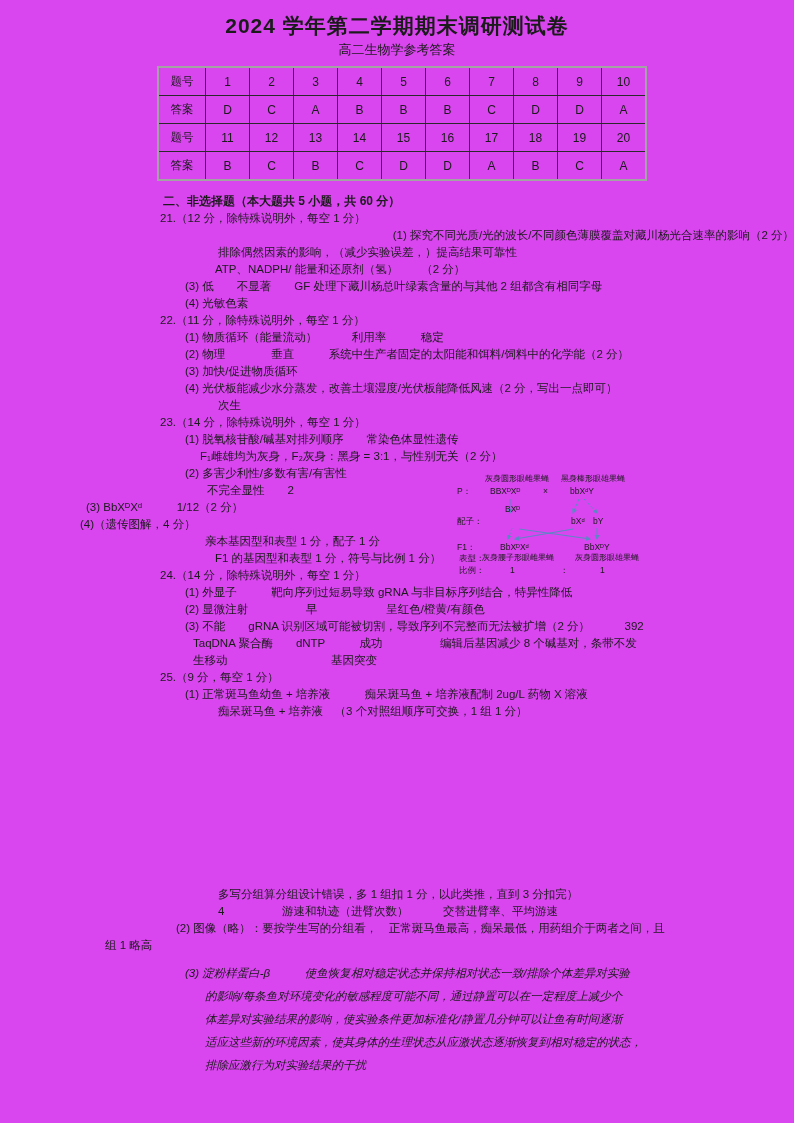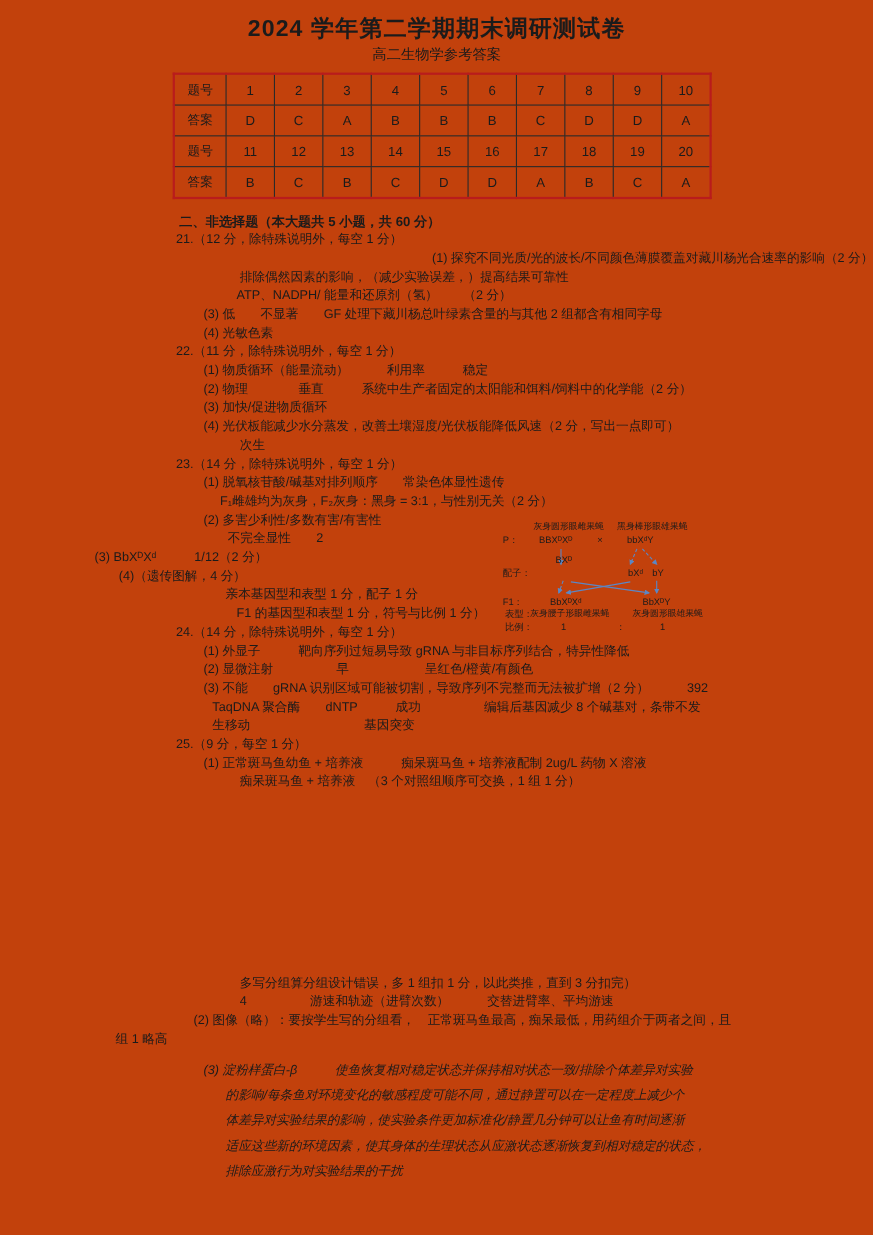--- a/index.html
+++ b/index.html
@@ -1,23 +1,23 @@
 <!DOCTYPE html>
 <html><head>
 <meta charset="utf-8">
 <style>
   html,body{margin:0;padding:0;background:#ffffff;}
   body{width:794px;height:1123px;color:#1b1b1b;
        font-family:"Liberation Sans","DejaVu Sans",sans-serif;}
-  .page{position:relative;width:794px;height:1123px;overflow:hidden;background:#c2410c;}
+  .page{position:relative;width:794px;height:1123px;overflow:hidden;background:#d946ef;}
 
   .title{margin:12px 0 2px 0;text-align:center;font-size:21px;font-weight:700;letter-spacing:1px;}
   .subtitle{margin:0;text-align:center;font-size:13px;font-weight:400;line-height:16px;}
 
-  table.answers{border-collapse:collapse;margin:8px 0 0 157px;border:2px solid #b91c1c;}
+  table.answers{border-collapse:collapse;margin:8px 0 0 157px;border:2px solid #a3a3a3;}
   table.answers th,table.answers td{
     border:1px solid #2a2a2a;width:43px;height:27px;padding:0;
     text-align:center;vertical-align:middle;font-size:12px;font-weight:400;}
   table.answers th{width:46px;font-size:11.5px;}
 
   .content{margin-top:12px;font-size:11.5px;}
   .line{line-height:17px;height:17px;white-space:pre;overflow:visible;}
   .line.bold{font-weight:700;font-size:12px;}
   .line.wide{line-height:23px;height:23px;font-style:italic;}
 
@@ -104,21 +104,21 @@
       <div class="line" style="padding-left: 185px;">(2) 物理　　　　垂直　　　系统中生产者固定的太阳能和饵料/饲料中的化学能（2 分）</div>
       <div class="line" style="padding-left: 185px;">(3) 加快/促进物质循环</div>
       <div class="line" style="padding-left: 185px;">(4) 光伏板能减少水分蒸发，改善土壤湿度/光伏板能降低风速（2 分，写出一点即可）</div>
       <div class="line" style="padding-left: 218px;">次生</div>
       <div class="line" style="padding-left: 160px;">23.（14 分，除特殊说明外，每空 1 分）</div>
       <div class="line" style="padding-left: 185px;">(1) 脱氧核苷酸/碱基对排列顺序　　常染色体显性遗传</div>
       <div class="line" style="padding-left: 200px;">F₁雌雄均为灰身，F₂灰身：黑身 = 3:1，与性别无关（2 分）</div>
       <div class="line" style="padding-left: 185px;">(2) 多害少利性/多数有害/有害性</div>
       <div class="line" style="padding-left: 207px;">不完全显性　　2</div>
       <div class="line" style="padding-left: 86px;">(3) BbXᴰXᵈ　　　1/12（2 分）</div>
-      <div class="line" style="padding-left: 108px;">(4)（遗传图解，4 分）</div>
+      <div class="line" style="padding-left: 80px;">(4)（遗传图解，4 分）</div>
       <div class="line" style="padding-left: 205px;">亲本基因型和表型 1 分，配子 1 分</div>
       <div class="line" style="padding-left: 215px;">F1 的基因型和表型 1 分，符号与比例 1 分）</div>
       <div class="line" style="padding-left: 160px;">24.（14 分，除特殊说明外，每空 1 分）</div>
       <div class="line" style="padding-left: 185px;">(1) 外显子　　　靶向序列过短易导致 gRNA 与非目标序列结合，特异性降低</div>
       <div class="line" style="padding-left: 185px;">(2) 显微注射　　　　　早　　　　　　呈红色/橙黄/有颜色</div>
       <div class="line" style="padding-left: 185px;">(3) 不能　　gRNA 识别区域可能被切割，导致序列不完整而无法被扩增（2 分）　　　392</div>
       <div class="line" style="padding-left: 193px;">TaqDNA 聚合酶　　dNTP　　　成功　　　　　编辑后基因减少 8 个碱基对，条带不发</div>
       <div class="line" style="padding-left: 193px;">生移动　　　　　　　　　基因突变</div>
       <div class="line" style="padding-left: 160px;">25.（9 分，每空 1 分）</div>
       <div class="line" style="padding-left: 185px;">(1) 正常斑马鱼幼鱼 + 培养液　　　痴呆斑马鱼 + 培养液配制 2ug/L 药物 X 溶液</div>

